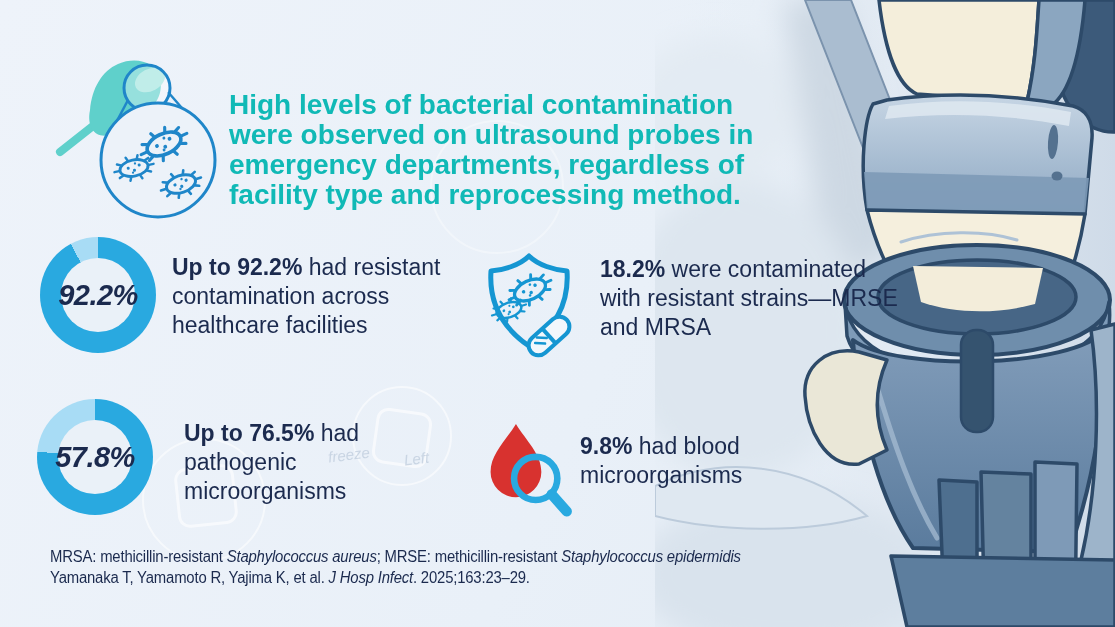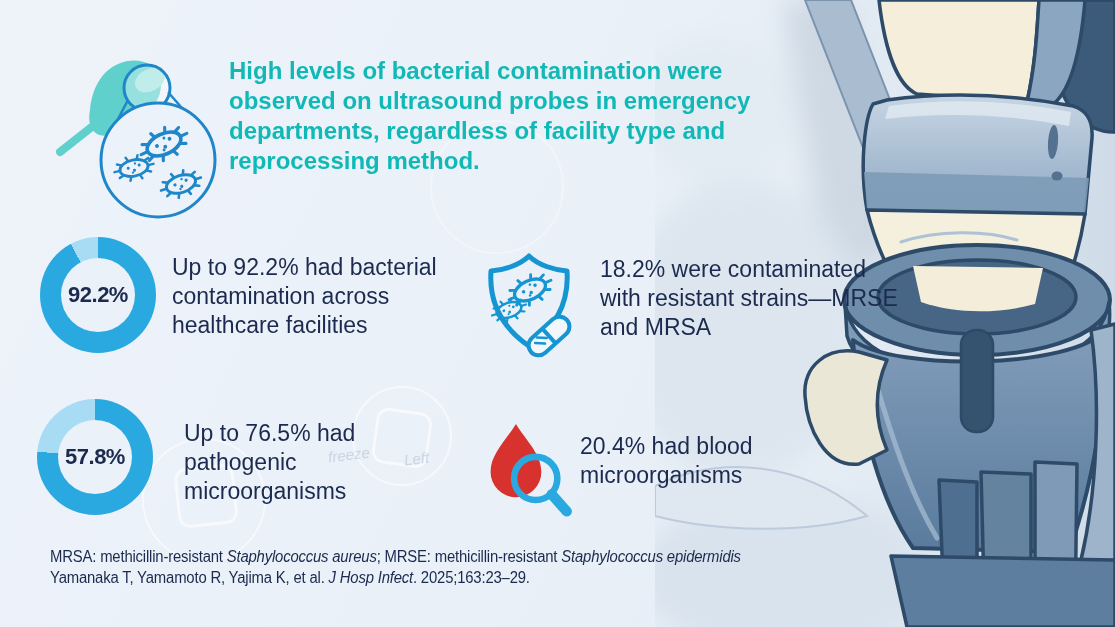--- a/index.html
+++ b/index.html
@@ -11,34 +11,34 @@
   .illustration{position:absolute;right:0;top:0;width:460px;height:627px;}
 
   
   .ghost{position:absolute;pointer-events:none;}
   .ghost-circle{border:2px solid rgba(255,255,255,.55);border-radius:50%;}
   .ghost-square{border:3px solid rgba(255,255,255,.6);border-radius:12px;}
   .ghost-text{font-style:italic;color:rgba(186,201,218,.7);font-size:15px;transform:rotate(-7deg);}
 
   
   .header-icon{position:absolute;left:50px;top:48px;}
-  .headline{position:absolute;left:229px;top:56px;width:565px;margin:0;
-            font-size:24px;line-height:30px;font-weight:700;color:#10b9b6;}
+  .headline{position:absolute;left:229px;top:90px;width:565px;margin:0;
+            font-size:28px;line-height:30px;font-weight:700;color:#10b9b6;}
 
   
   .donut{position:absolute;width:116px;height:116px;border-radius:50%;}
   .donut-hole{position:absolute;inset:21px;border-radius:50%;background:#eaf1f8;}
   .donut-label{position:absolute;inset:0;display:flex;align-items:center;justify-content:center;
-               font-size:22px;font-weight:700;letter-spacing:-0.5px;color:#1b2a4e;}
+               font-size:29px;font-weight:700;letter-spacing:-0.5px;color:#1b2a4e;font-style:italic;}
   #donut-0{left:40px;top:237px;}
   #donut-1{left:37px;top:399px;}
 
   
   .stat-text{position:absolute;margin:0;font-size:23px;line-height:29px;color:#1b2a4e;}
-  .stat-text b{font-weight:400;margin-top:48px;}
+  .stat-text b{font-weight:700;margin-top:48px;}
   #stat-text-0{left:172px;top:253px;width:300px;}
   #stat-text-1{left:600px;top:255px;width:305px;}
   #stat-text-2{left:184px;top:419px;width:270px;}
   #stat-text-3{left:580px;top:432px;width:240px;}
 
   
   #shield-icon-box{position:absolute;left:480px;top:250px;}
   #blood-icon-box{position:absolute;left:484px;top:420px;}
 
   
@@ -156,21 +156,21 @@
     <use href="#germ" transform="translate(84,120) rotate(-12) scale(0.95)" color="#1f86c9"></use>
     <use href="#germ" transform="translate(131,136) rotate(-18) scale(1.0)" color="#1f86c9"></use>
   </svg>
 
   <p class="headline">High levels of bacterial contamination were observed on ultrasound probes in emergency departments, regardless of facility type and reprocessing method.</p>
 
   <div class="donut" id="donut-0" style="background: conic-gradient(rgb(41, 169, 224) 0deg, rgb(41, 169, 224) 92.2%, rgb(168, 220, 245) 0deg);">
     <div class="donut-hole"></div>
     <div class="donut-label">92.2%</div>
   </div>
-  <p class="stat-text" id="stat-text-0"><b>Up to 92.2%</b><span> had bacterial contamination across healthcare facilities</span></p>
+  <p class="stat-text" id="stat-text-0"><b>Up to 92.2%</b><span> had resistant contamination across healthcare facilities</span></p>
 
   <svg id="shield-icon-box" width="98" height="108" viewBox="0 0 98 108" aria-hidden="true">
     <path d="M11,21 C24,20 40,15 49,6 C58,15 74,20 87,21 C89,50 78,76 49,96 C20,76 9,50 11,21 Z" fill="none" stroke="#1596d2" stroke-width="5" stroke-linejoin="round"></path>
     <use href="#germ" transform="translate(50,40) rotate(-25) scale(1.1)" color="#1596d2"></use>
     <use href="#germ" transform="translate(29,60) rotate(-18) scale(0.85)" color="#1596d2"></use>
     <g transform="translate(69,86) rotate(-42)">
       <rect x="-24" y="-10" width="48" height="20" rx="10" fill="#f2f7fc" stroke="#1596d2" stroke-width="4"></rect>
       <line x1="0" y1="-10" x2="0" y2="10" stroke="#1596d2" stroke-width="4"></line>
       <path d="M-15,-4 L-8,3 M-10,-7 L-3,0" stroke="#1596d2" stroke-width="2.5" stroke-linecap="round"></path>
     </g>
@@ -181,20 +181,20 @@
     <div class="donut-hole"></div>
     <div class="donut-label">57.8%</div>
   </div>
   <p class="stat-text" id="stat-text-2"><b>Up to 76.5%</b><span> had pathogenic microorganisms</span></p>
 
   <svg id="blood-icon-box" width="94" height="100" viewBox="0 0 100 106" aria-hidden="true">
     <path d="M34,4 C45,22 61,36 61,55 A27,27 0 1 1 7,55 C7,36 23,22 34,4 Z" fill="#d8322f"></path>
     <circle cx="55" cy="62" r="23" fill="none" stroke="#29a9e0" stroke-width="7"></circle>
     <line x1="72" y1="79" x2="88" y2="97" stroke="#29a9e0" stroke-width="11" stroke-linecap="round"></line>
   </svg>
-  <p class="stat-text" id="stat-text-3"><b>20.4%</b><span> had blood microorganisms</span></p>
+  <p class="stat-text" id="stat-text-3"><b>9.8%</b><span> had blood microorganisms</span></p>
 
   <div class="footnote">
     <p><span>MRSA: methicillin-resistant </span><i>Staphylococcus aureus</i><span>; MRSE: methicillin-resistant </span><i>Staphylococcus epidermidis</i></p>
     <p><span>Yamanaka T, Yamamoto R, Yajima K, et al. </span><i>J Hosp Infect</i><span>. 2025;163:23–29.</span></p>
   </div>
 
 </div>
 
 </body></html>

